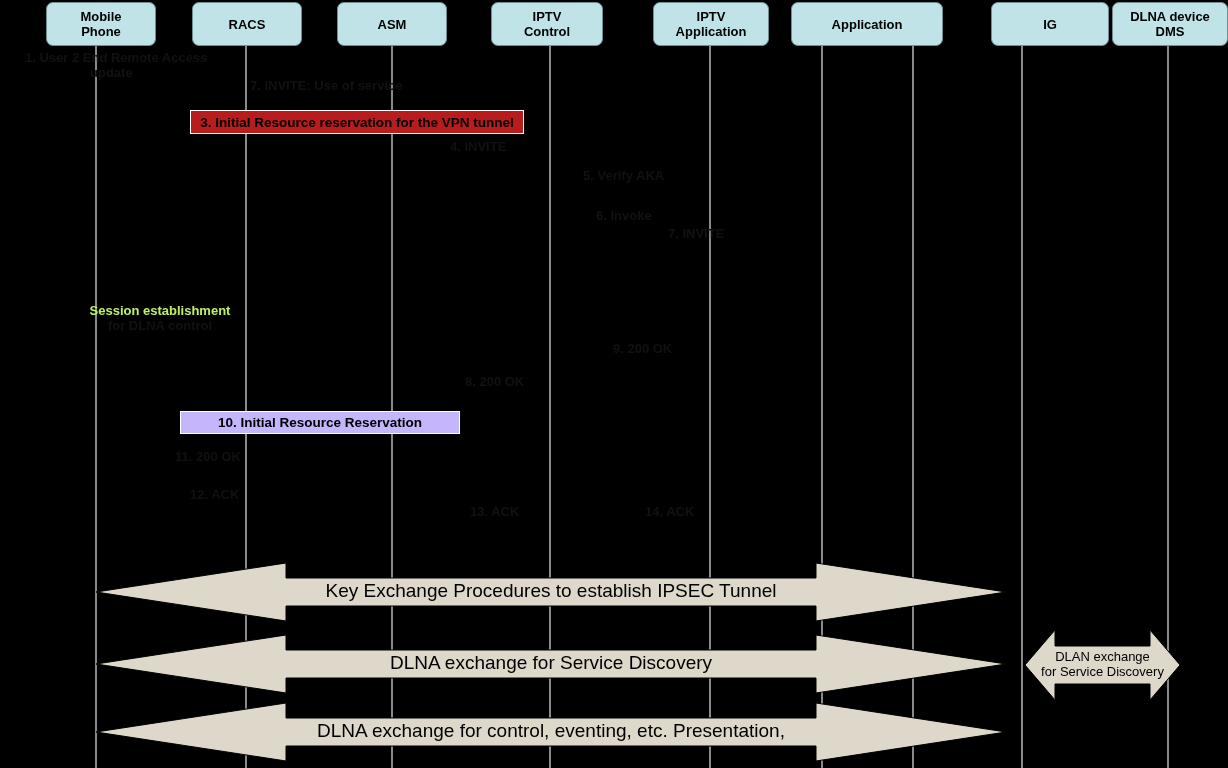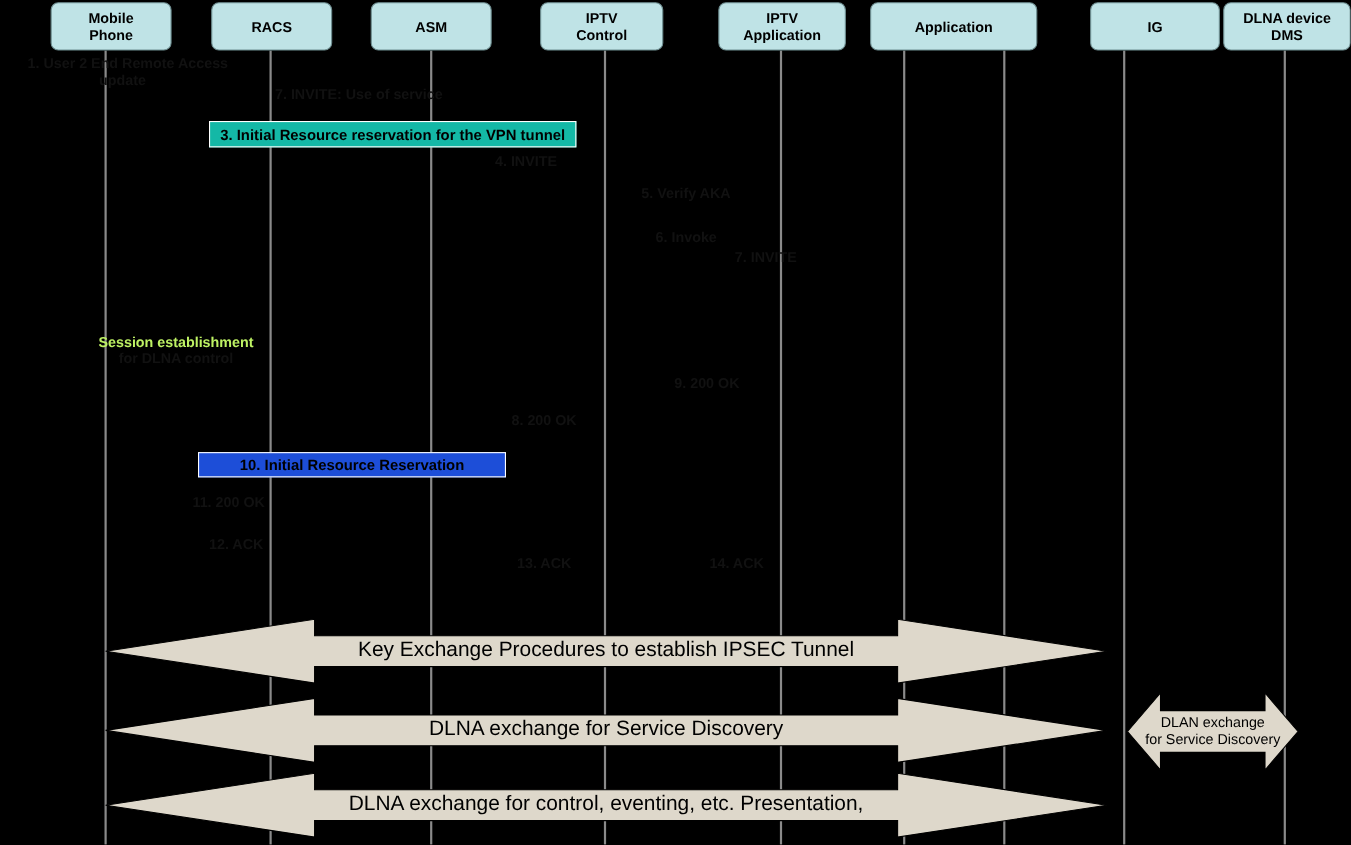--- a/index.html
+++ b/index.html
@@ -158,24 +158,24 @@
       <div class="faint center" style="left: 55px; top: 318px; width: 210px; color: rgb(17, 17, 17);">for DLNA control</div>
       <div class="faint" style="left: 465px; top: 374px; width: 90px; color: rgb(17, 17, 17);">8. 200 OK</div>
       <div class="faint" style="left: 613px; top: 341px; width: 90px; color: rgb(17, 17, 17);">9. 200 OK</div>
       <div class="faint" style="left: 175px; top: 449px; width: 100px; color: rgb(17, 17, 17);">11. 200 OK</div>
       <div class="faint" style="left: 190px; top: 487px; width: 80px; color: rgb(17, 17, 17);">12. ACK</div>
       <div class="faint" style="left: 470px; top: 504px; width: 80px; color: rgb(17, 17, 17);">13. ACK</div>
       <div class="faint" style="left: 645px; top: 504px; width: 80px; color: rgb(17, 17, 17);">14. ACK</div>
     </div>
 
   <div id="labelbox-layer">
-      <div class="labelbox" style="left: 190px; top: 110px; width: 334px; height: 24px; background: #14b8a6;">
+      <div class="labelbox" style="left: 190px; top: 110px; width: 334px; height: 24px; background: #b91c1c;">
         <span>3. Initial Resource reservation for the VPN tunnel</span>
       </div>
-      <div class="labelbox" style="left: 180px; top: 411px; width: 280px; height: 23px; background: #1d4ed8;">
+      <div class="labelbox" style="left: 180px; top: 411px; width: 280px; height: 23px; background: #c4b5fd;">
         <span>10. Initial Resource Reservation</span>
       </div>
     </div>
 
   <div id="bigarrow-layer">
       <div class="bigarrow" style="left: 96px; top: 563px; width: 910px; height: 58px;">
         <svg width="910" height="58" viewBox="0 0 910 58">
           <polygon points="0,29 190,0 190,15 720,15 720,0 910,29 720,58 720,43 190,43 190,58" fill="#ded8cb" stroke="#000000" stroke-width="1"></polygon>
         </svg>
         <div class="caption" style="top: 17px;">Key Exchange Procedures to establish IPSEC Tunnel</div>

